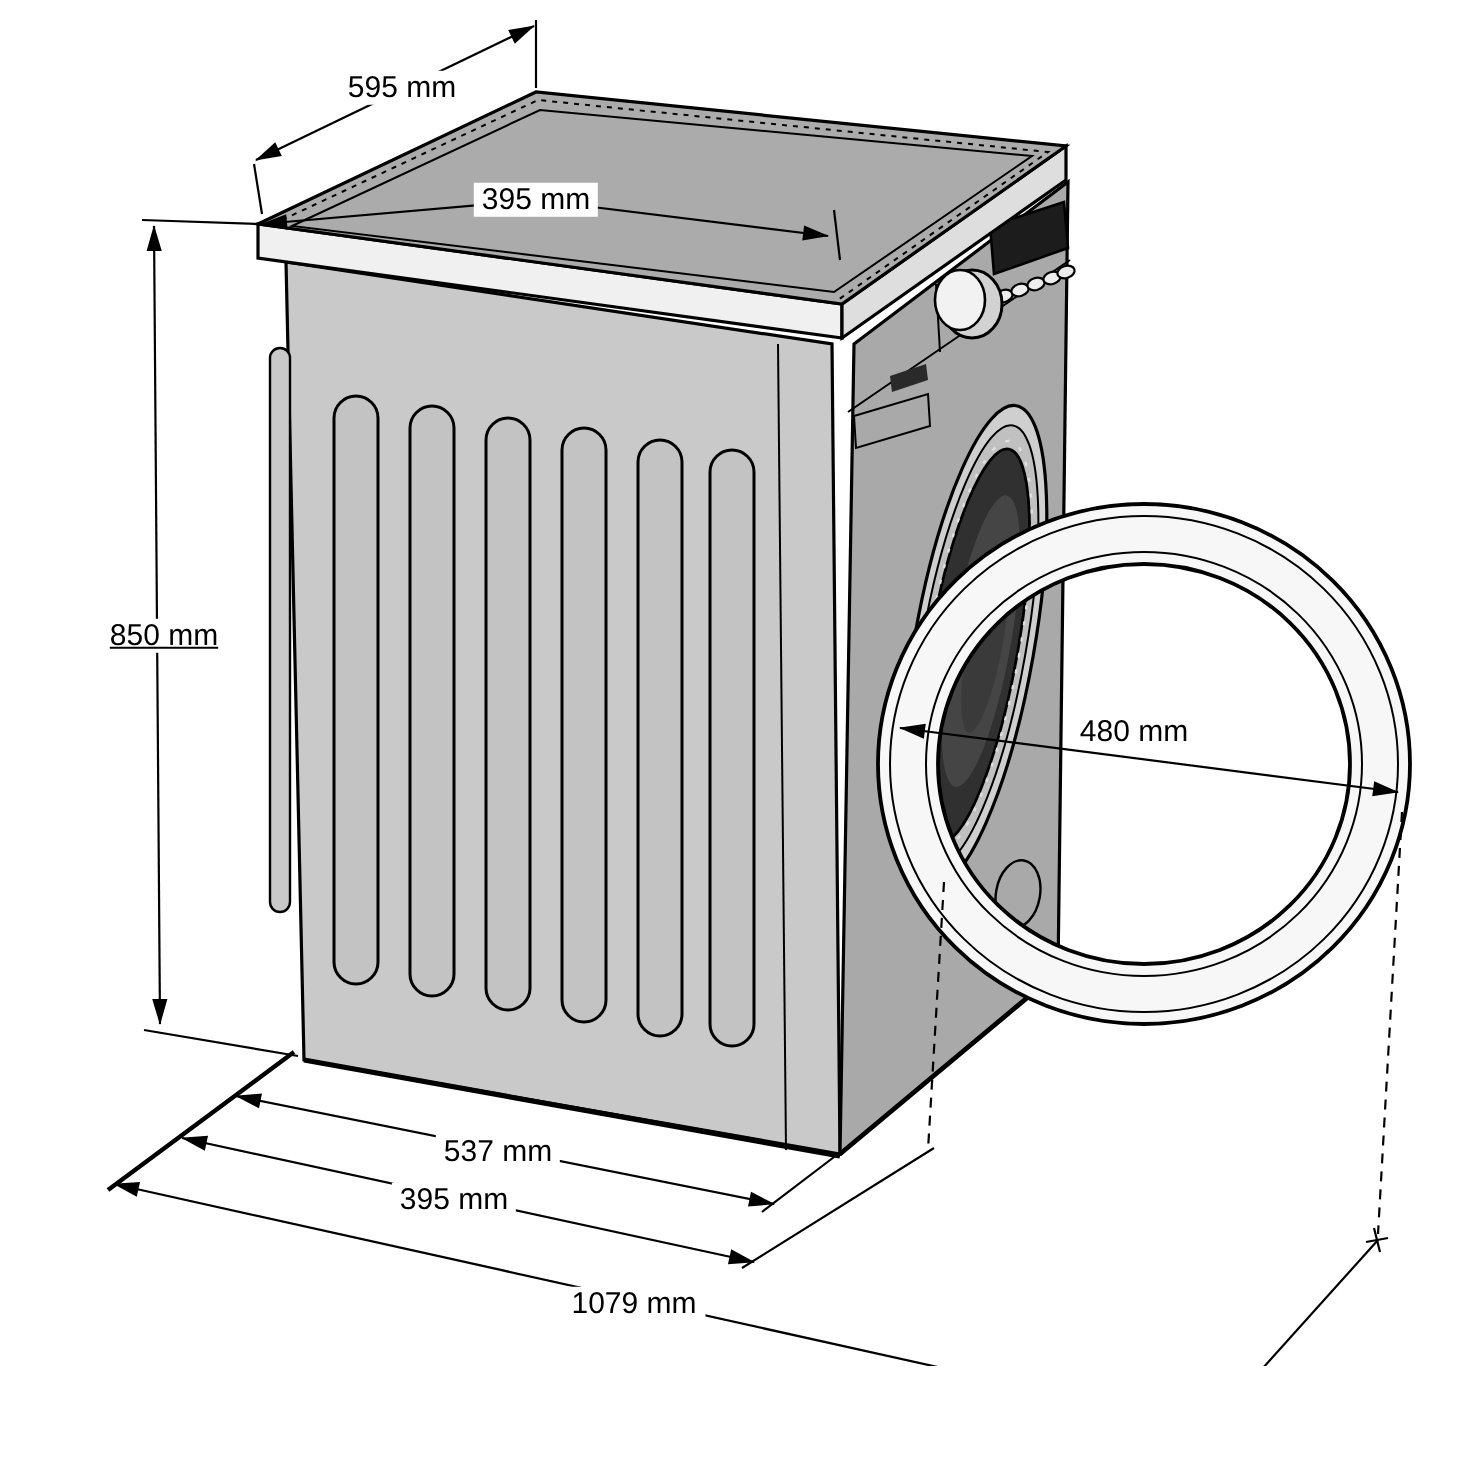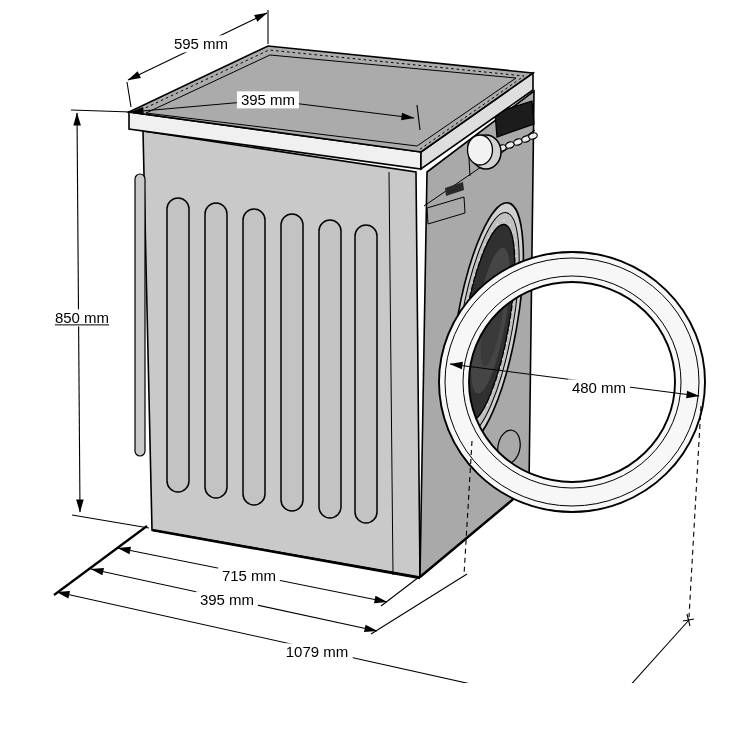--- a/index.html
+++ b/index.html
@@ -140,17 +140,17 @@
         <line class="ann" x1="687" y1="614" x2="690" y2="626"></line>
       </g>
 
       <line class="ann" x1="450" y1="364" x2="699" y2="396" marker-start="url(#arr)" marker-end="url(#arr)"></line>
     </g>
   </svg>
 
   <div class="dim-label" style="left:201px;top:44px;">595 mm</div>
   <div class="dim-label" style="left:268px;top:100px;">395 mm</div>
   <div class="dim-label" style="left:82px;top:318px;text-decoration:underline;">850 mm</div>
-  <div class="dim-label" style="left:567px;top:388px;margin-left:32px;">480 mm</div>
-  <div class="dim-label" style="left:249px;top:576px;">715 mm</div>
+  <div class="dim-label" style="left:567px;top:366px;">480 mm</div>
+  <div class="dim-label" style="left:249px;top:576px;">537 mm</div>
   <div class="dim-label" style="left:227px;top:600px;">395 mm</div>
   <div class="dim-label" style="left:317px;top:652px;">1079 mm</div>
 </div>
 
 </body></html>

